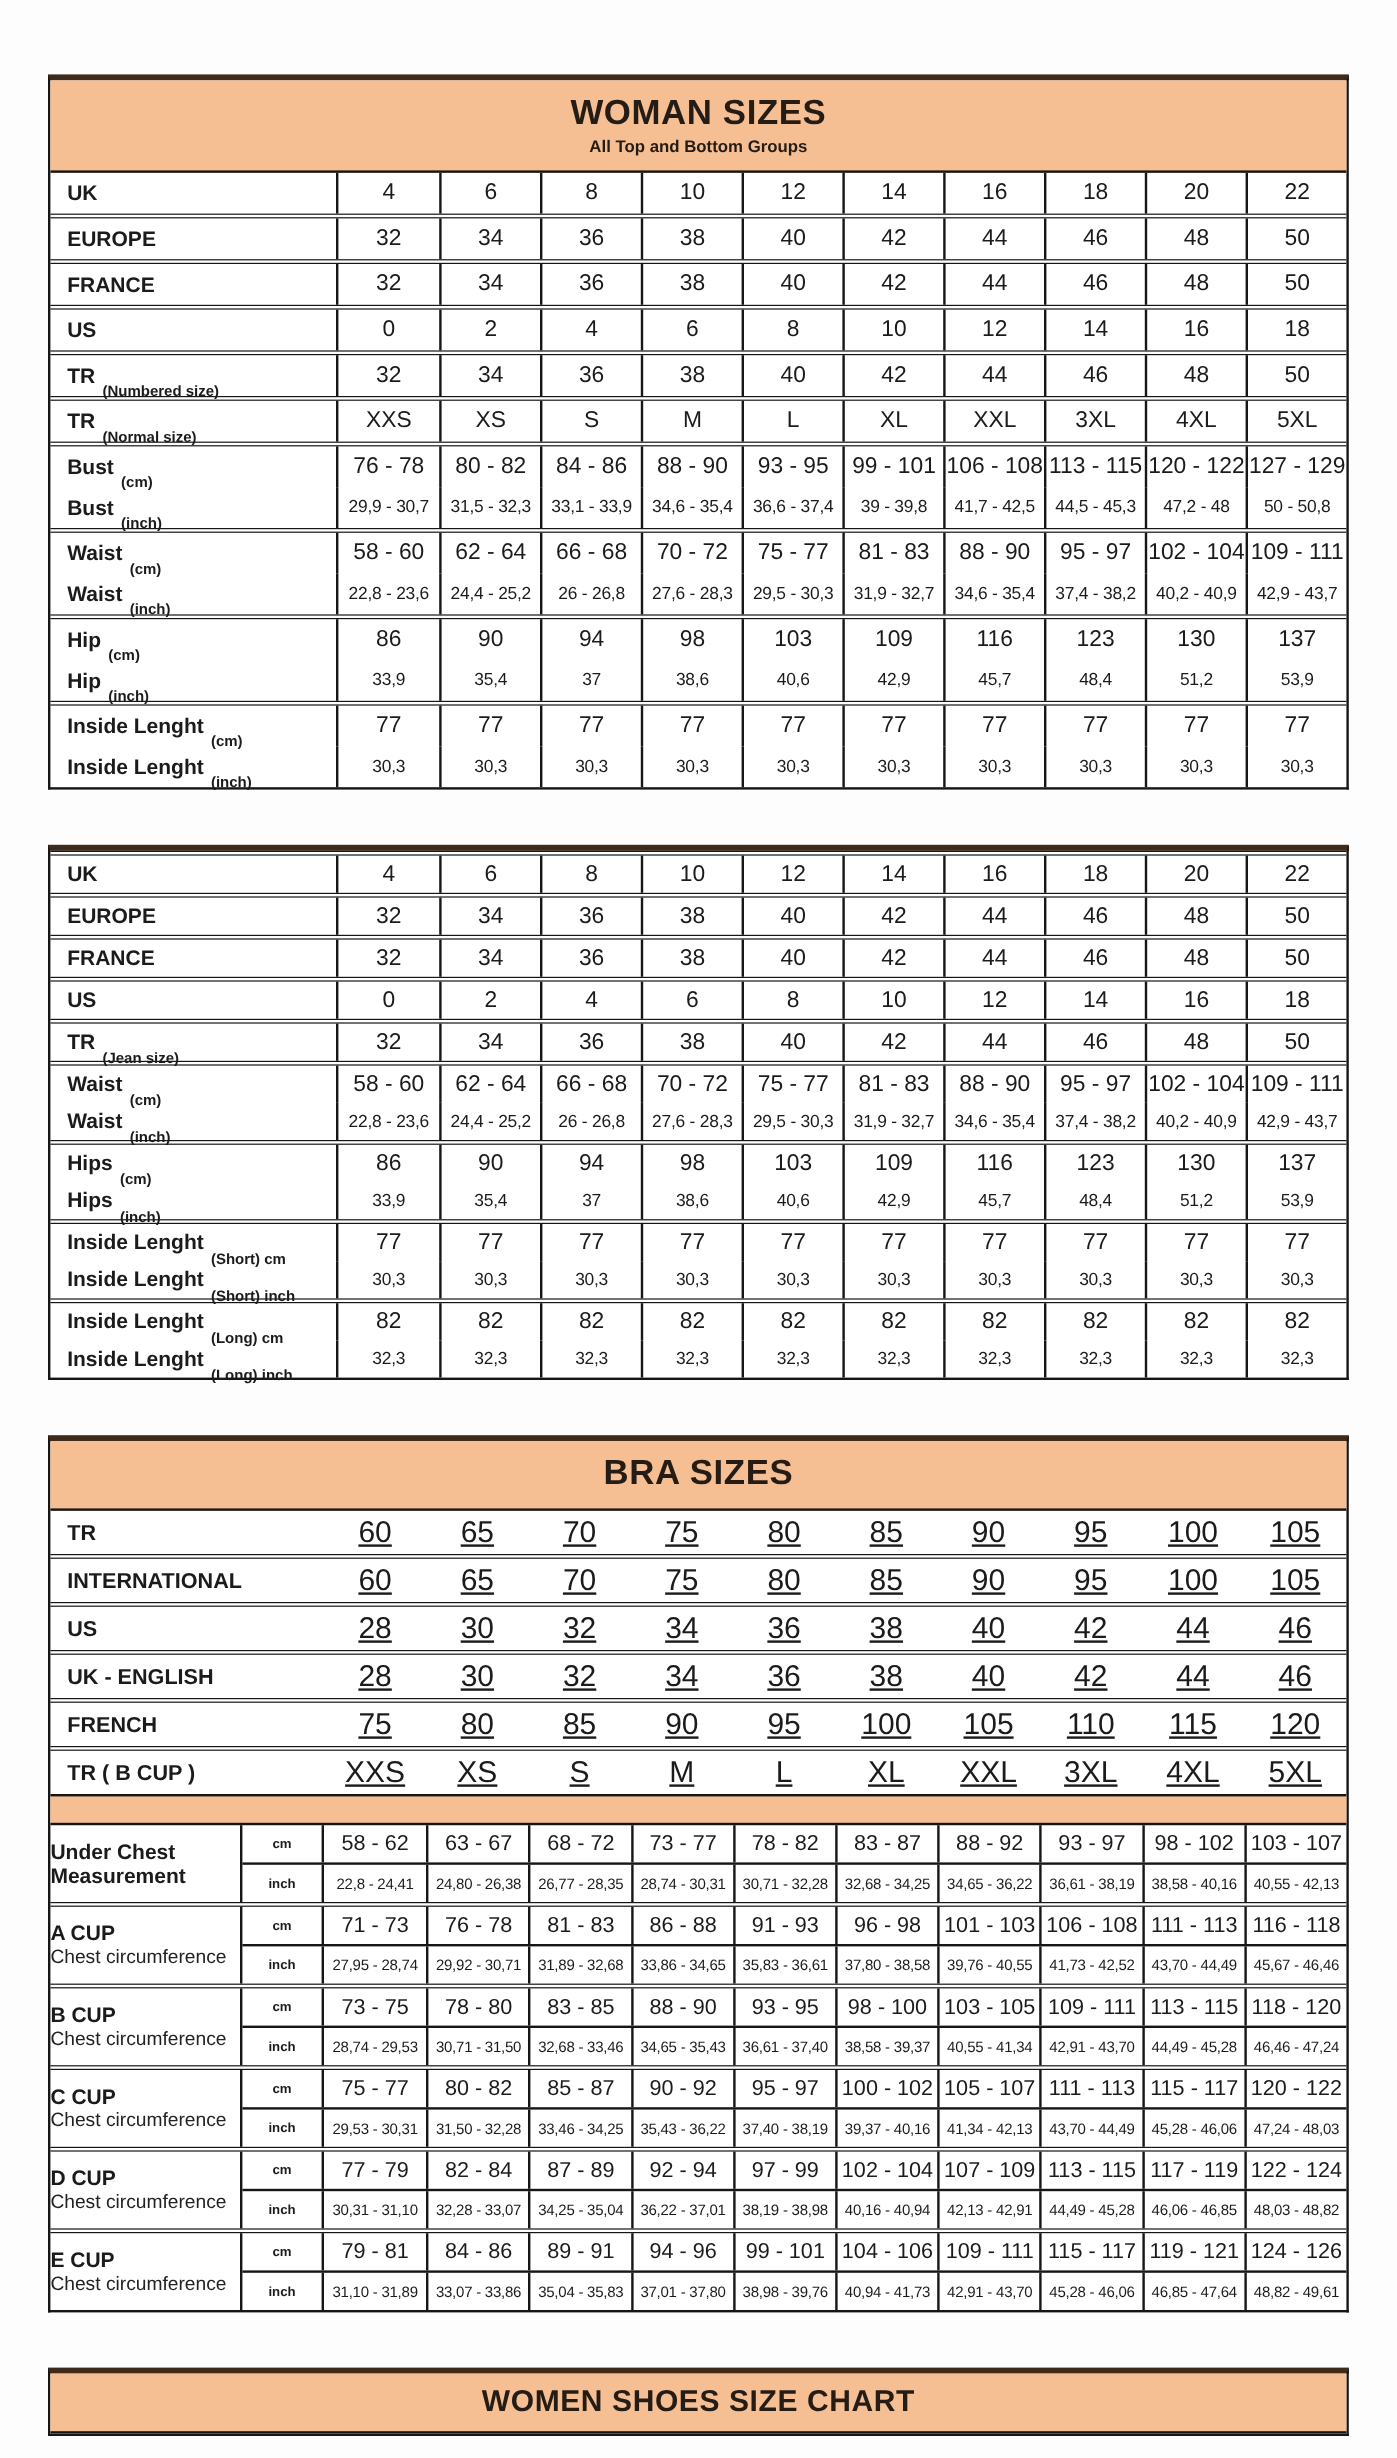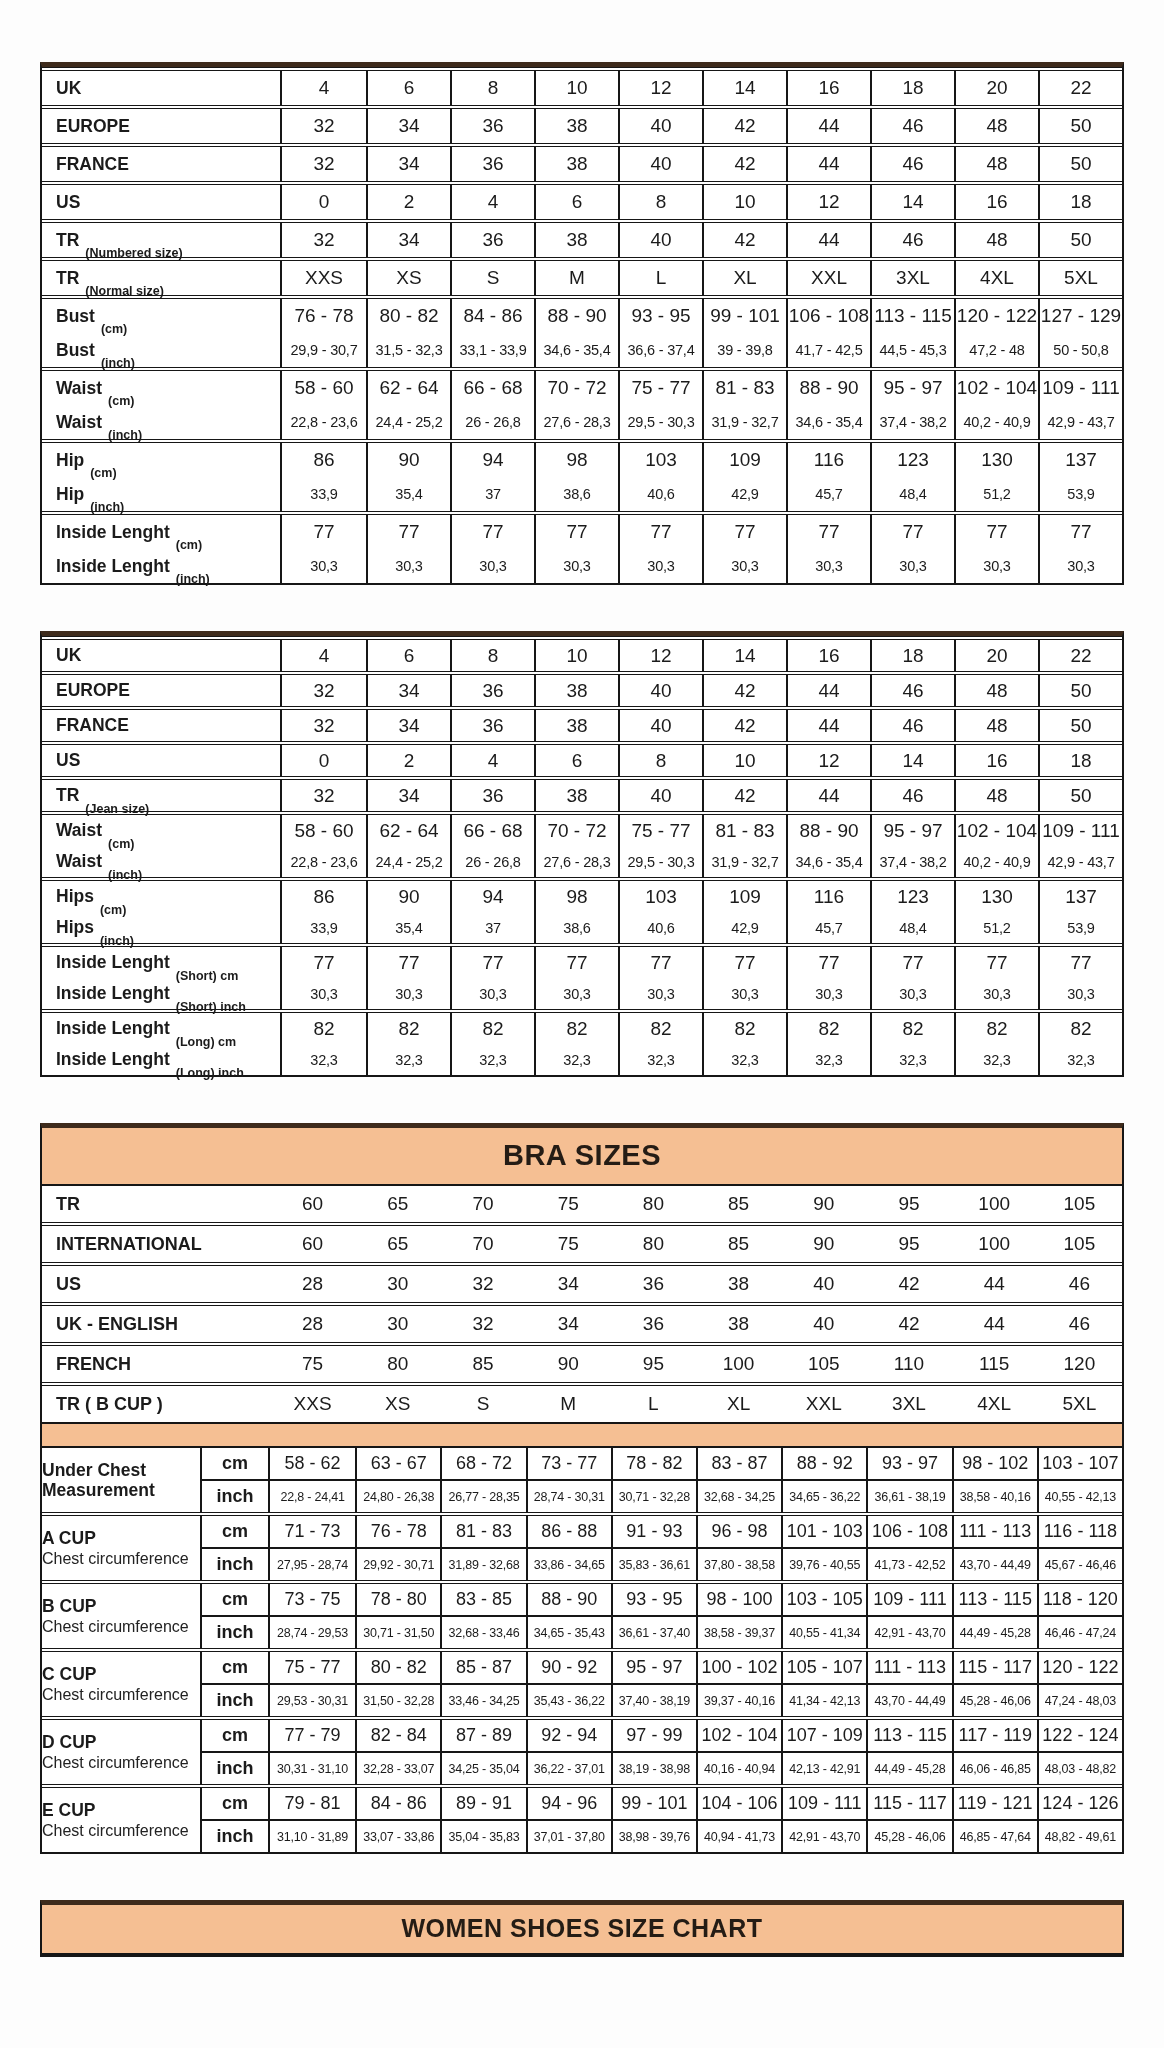--- a/index.html
+++ b/index.html
@@ -31,45 +31,49 @@
 
   .cell{display:flex;align-items:center;justify-content:center;font-size:19px;white-space:nowrap;}
   .cell + .cell{border-left:2px solid #161616;}
   .s-row[data-kind="cont"] .cell{font-size:14.5px;letter-spacing:-.2px;}
 
   
   .bra-top .b-row{display:grid;grid-template-columns:228px repeat(10,1fr);min-height:36px;align-items:stretch;border-top:4px double #161616;}
   .bra-top .b-row:first-child{border-top:0;}
   .b-row .bl{display:flex;align-items:center;padding-left:14px;font-weight:700;font-size:18px;}
   .b-row .cell + .cell{border-left:0;}
-  .b-row .cell{font-size:19px;}
+  .b-row .cell{font-size:25px;text-decoration:underline;}
 
   .orange-sep{height:22px;background:#f5bf93;border-top:2px solid #161616;border-bottom:2px solid #161616;}
 
   .cup-block{display:flex;border-top:4px double #161616;}
   .orange-sep + .cup-block{border-top:0;}
   .cup-label{width:160px;box-sizing:border-box;flex:0 0 160px;border-right:2px solid #161616;display:flex;flex-direction:column;justify-content:center;padding-left:0;padding-right:6px;}
   .cup-name{font-weight:700;font-size:17.5px;line-height:1.15;}
   .cup-sub{font-size:16px;color:#222;margin-top:2px;}
   .cup-sub:empty{display:none;}
   .cup-rows{flex:1;display:flex;flex-direction:column;}
   .cup-row{display:grid;grid-template-columns:68px repeat(10,1fr);min-height:31px;flex:1;align-items:stretch;}
   .cup-row + .cup-row{border-top:2px solid #161616;}
-  .unit-cell{display:flex;align-items:center;justify-content:center;font-weight:700;font-size:18px;border-right:2px solid #161616;}
+  .unit-cell{display:flex;align-items:center;justify-content:center;font-weight:700;font-size:11px;border-right:2px solid #161616;}
   .cup-row .cell{font-size:18px;}
   .cup-row[data-unit="inch"] .cell{font-size:12.5px;letter-spacing:-.2px;}
   .shoes .t-title{font-size:25px;}
   .shoes .t-header{padding:9px 0 10px;}
 </style>
 </head>
 <body>
 
 <div class="page">
 
     <section class="size-table" data-table="woman-sizes">
+      <header class="t-header">
+        <div class="t-title">WOMAN SIZES</div>
+        <div class="t-subtitle">All Top and Bottom Groups</div>
+      </header>
 
         <div class="s-row" data-kind="main">
           <div class="label-cell">
             <span class="lbl">UK</span>
 
           </div>
 
             <div class="cell">4</div>
 
             <div class="cell">6</div>

